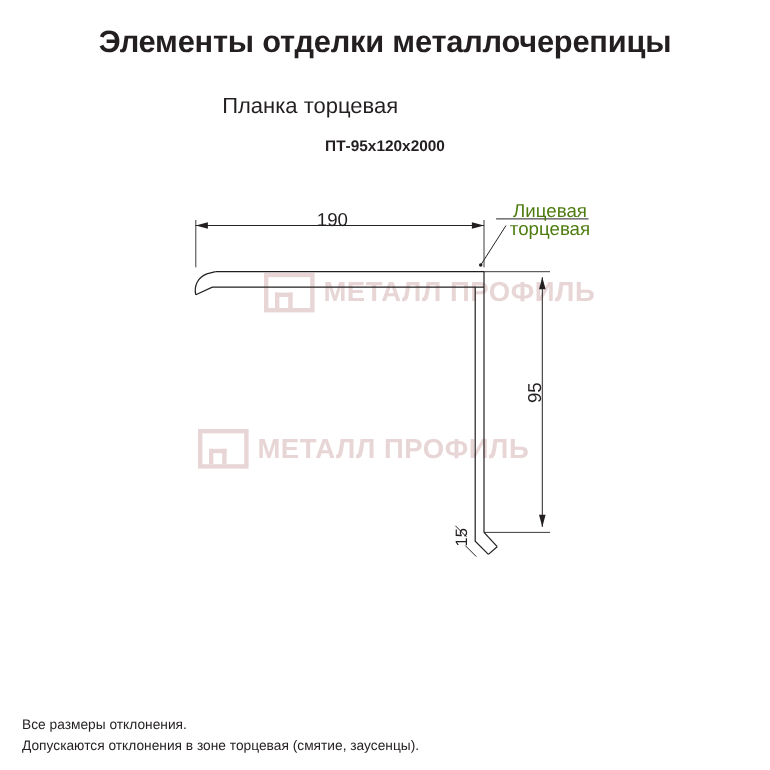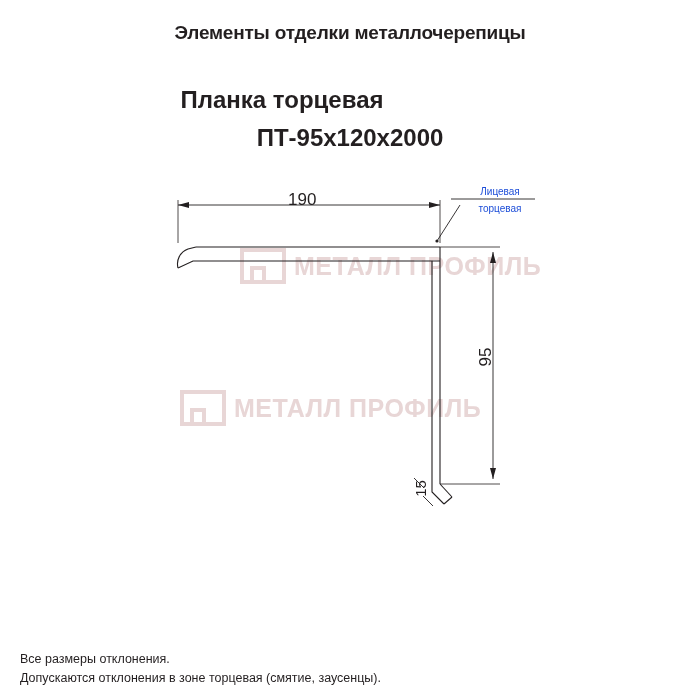--- a/index.html
+++ b/index.html
@@ -19,40 +19,40 @@
     position: relative;
     width: 700px;
     height: 700px;
   }
   .title {
     position: absolute;
     top: 22px;
     left: 0;
     width: 700px;
     text-align: center;
-    font-size: 19px;
+    font-size: 28px;
     font-weight: bold;
     letter-spacing: -0.2px;
   }
   .subtitle {
     position: absolute;
     top: 86px;
     left: 0;
     width: 564px;
     text-align: center;
-    font-size: 24px;
-    font-weight: bold;
+    font-size: 20px;
+    font-weight: normal;
   }
   .code {
     position: absolute;
     top: 124px;
     left: 0;
     width: 700px;
     text-align: center;
-    font-size: 24px;
+    font-size: 14px;
     font-weight: bold;
   }
   .drawing {
     position: absolute;
     top: 0;
     left: 0;
     width: 700px;
     height: 700px;
   }
   .footnotes {
@@ -102,22 +102,22 @@
     align-items: center;
     padding-left: 32px;
   }
   .dim-label {
     position: absolute;
     font-size: 17px;
     color: #231f20;
   }
   .face-label {
     position: absolute;
-    font-size: 10px;
-    color: #1d4ed8;
+    font-size: 17px;
+    color: #4d7c0f;
     line-height: 17px;
     text-align: center;
   }
 </style>
 </head>
 <body>
 
 <div class="page">
 
   <div class="wm" style="top:248px; left:208px;">

